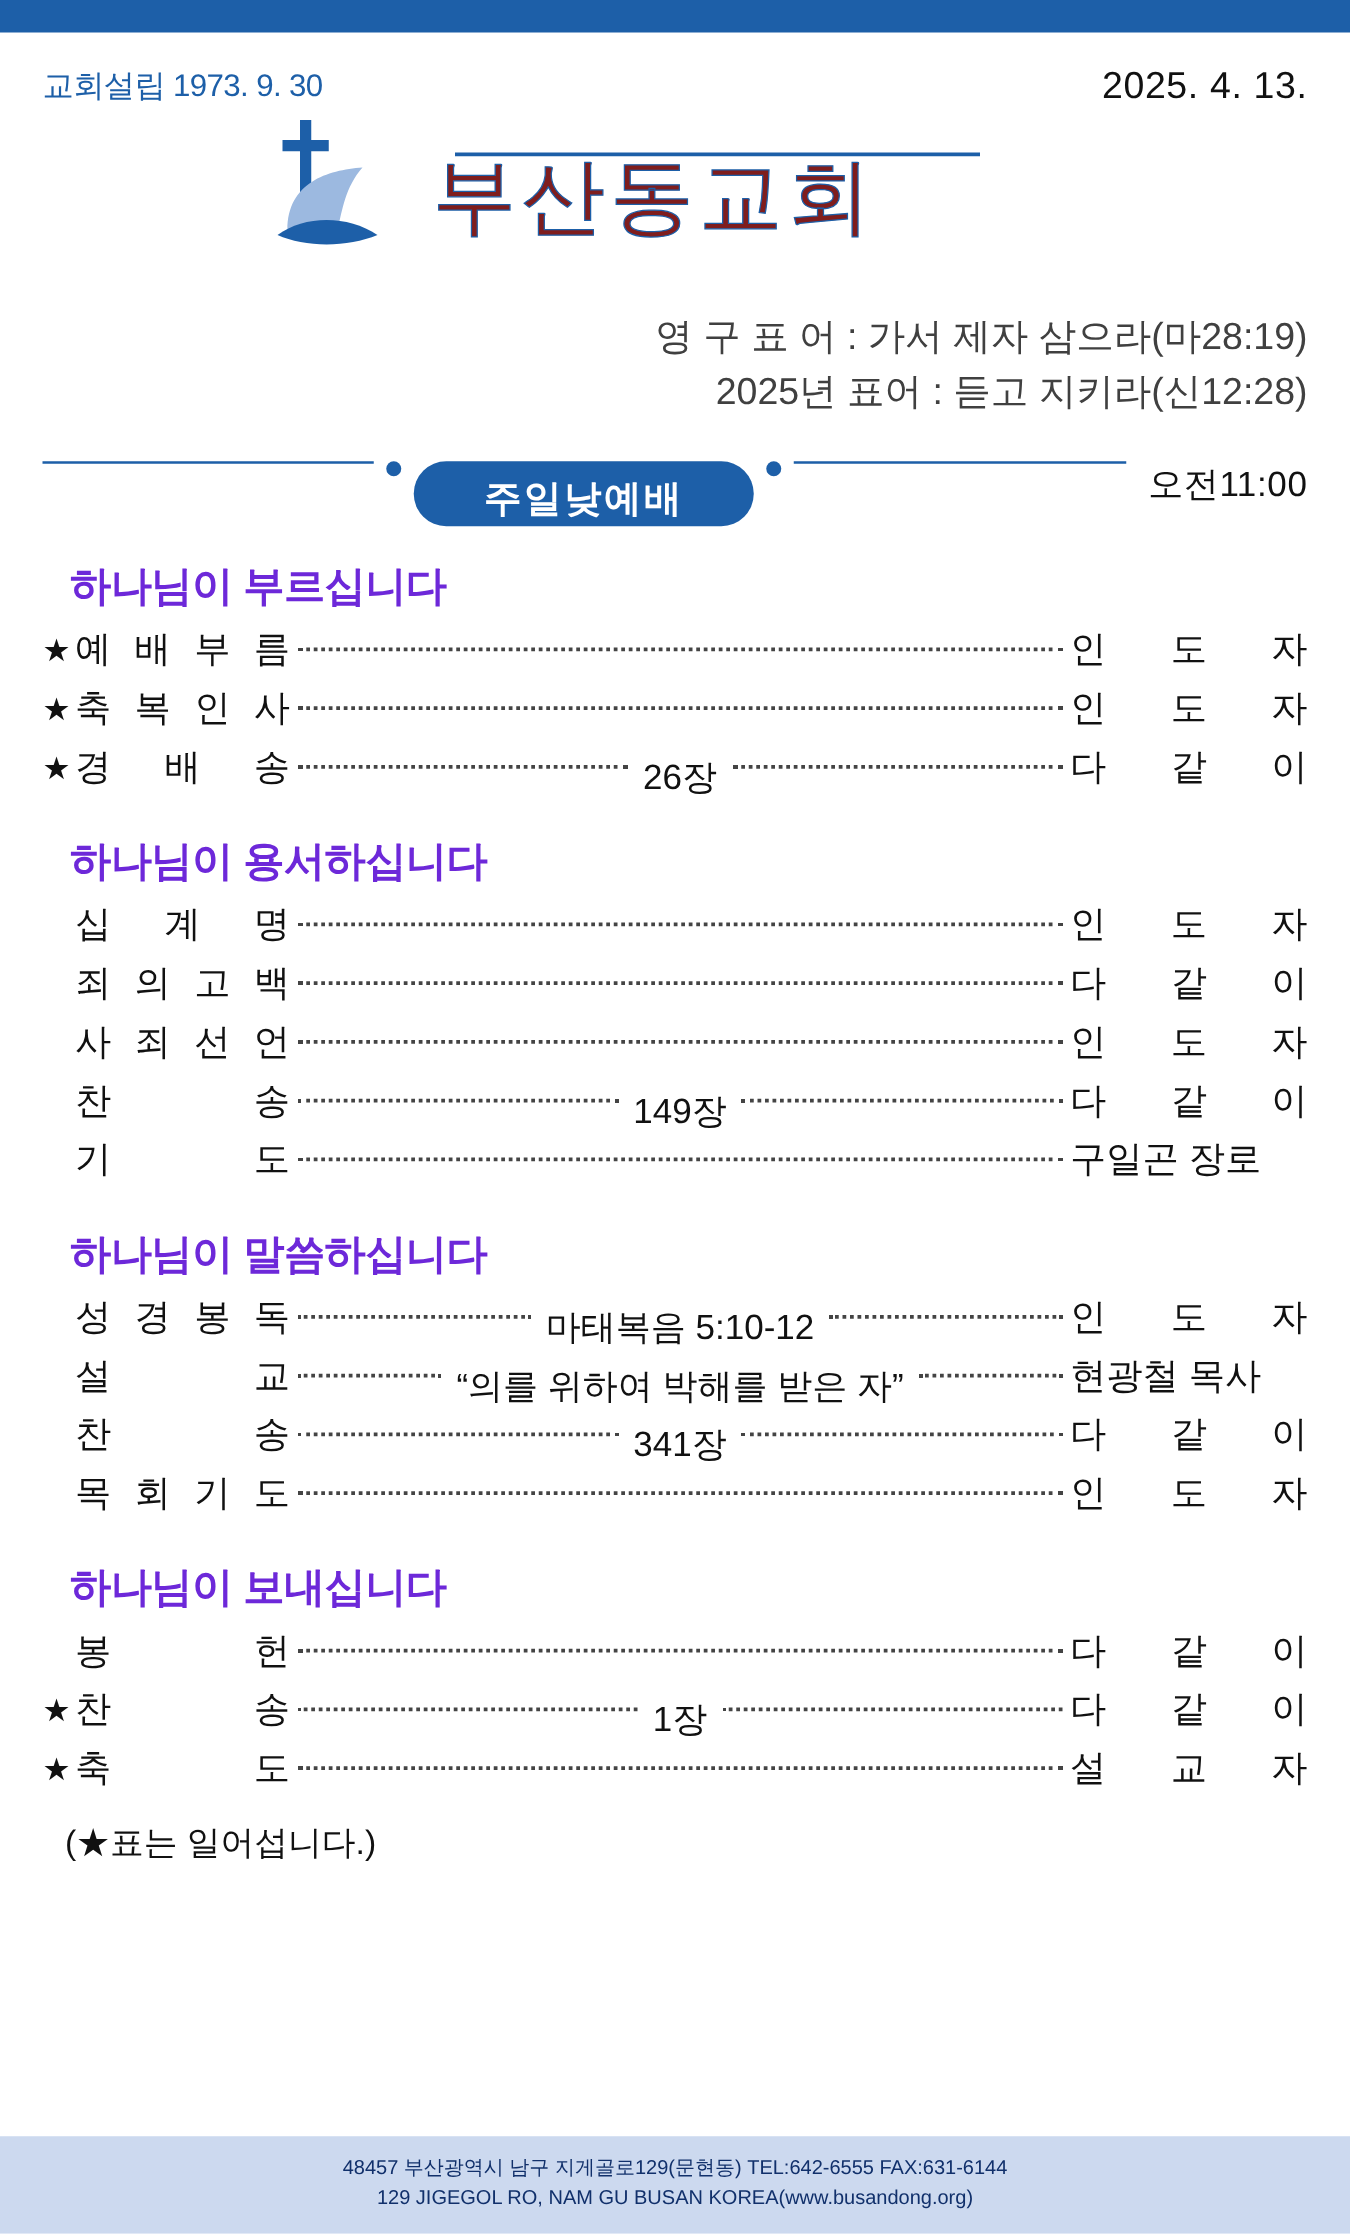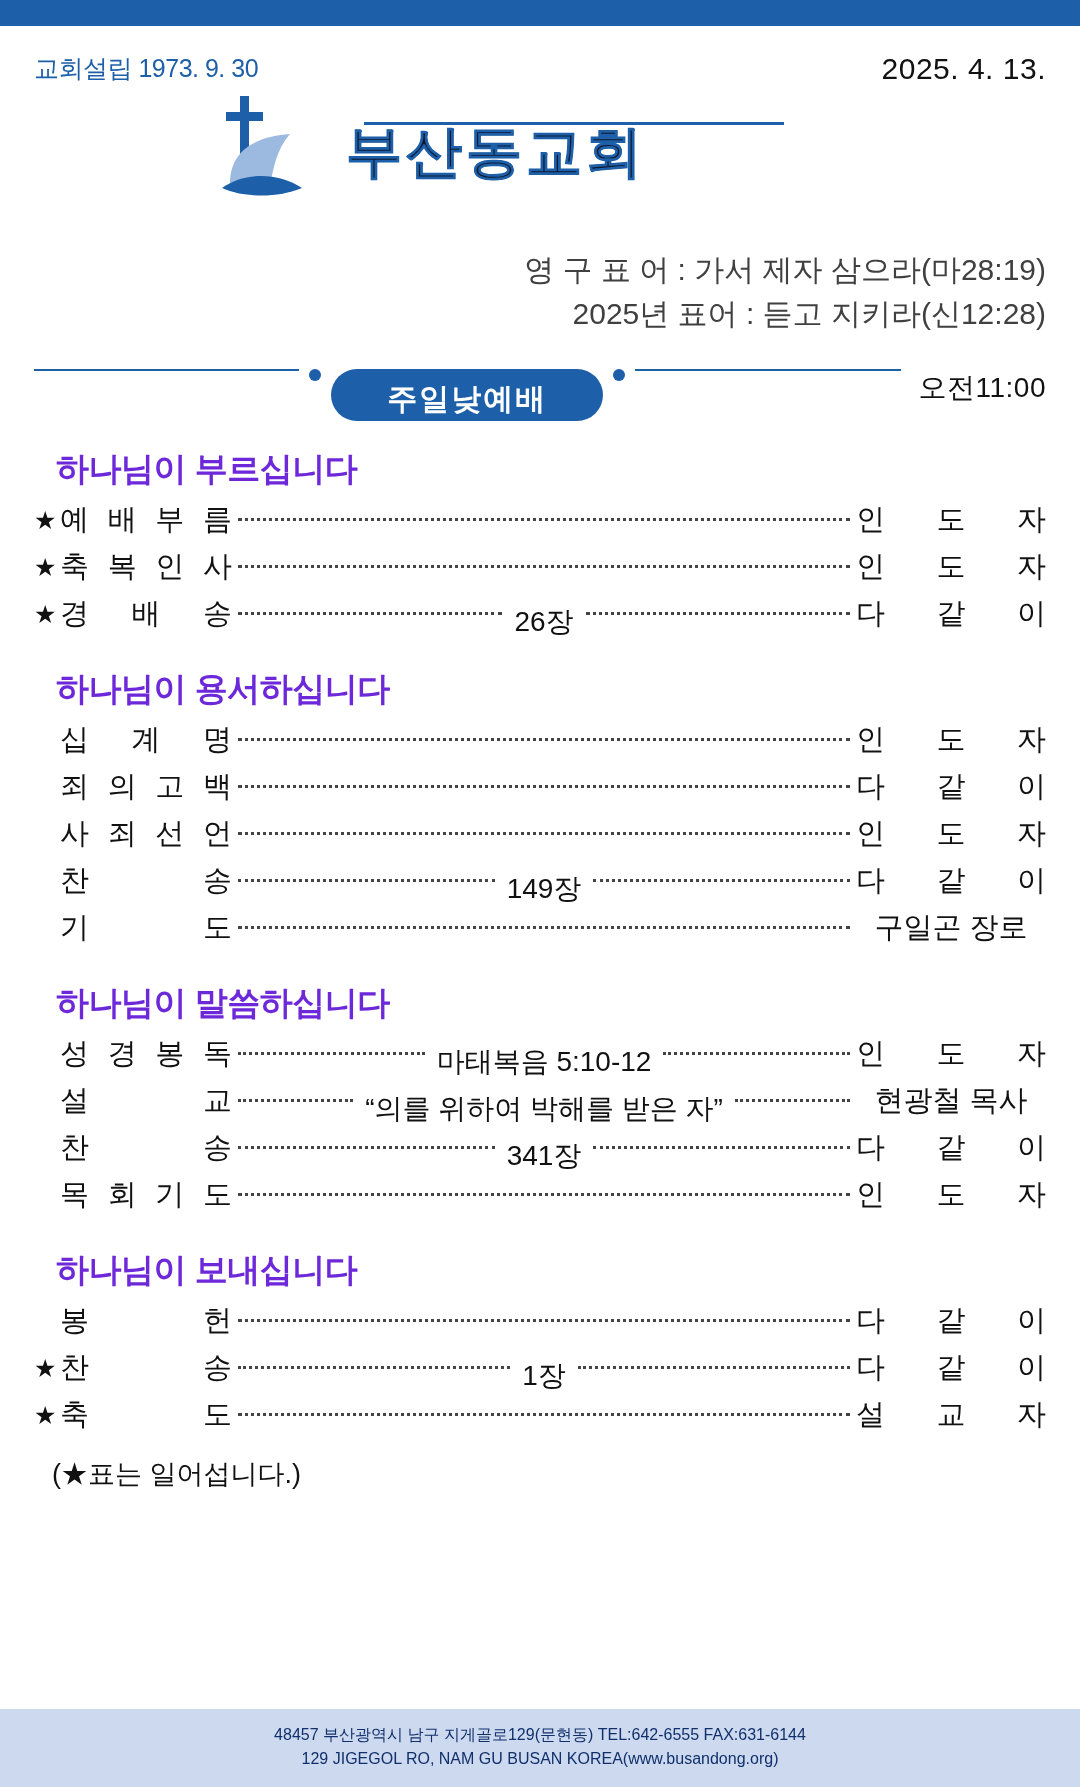--- a/index.html
+++ b/index.html
@@ -61,23 +61,23 @@
     top: 6px;
     font-size: 34px;
     font-weight: bold;
     color: #1d5fa8;
     letter-spacing: -1px;
   }
   .church-name {
     position: absolute;
     left: 312px;
     top: 44px;
-    font-size: 56px;
-    font-weight: bold;
-    color: #0f172a;
+    font-size: 67px;
+    font-weight: normal;
+    color: #7f1d1d;
     letter-spacing: 4px;
     line-height: 1;
     -webkit-text-stroke: 1px #1d5fa8;
   }
   .rule-under-name {
     position: absolute;
     left: 330px;
     top: 42px;
     width: 420px;
     height: 3px;
@@ -184,21 +184,21 @@
   .actor {
     width: 190px;
     flex: none;
     display: flex;
     justify-content: space-between;
     text-align: right;
     letter-spacing: 0;
   }
   .actor.plain {
     display: block;
-    text-align: center;
+    text-align: left;
   }
   .note {
     margin: 14px 0 0 18px;
     font-size: 27px;
     color: #111;
   }
   
   .footer {
     position: absolute;
     left: 0;

